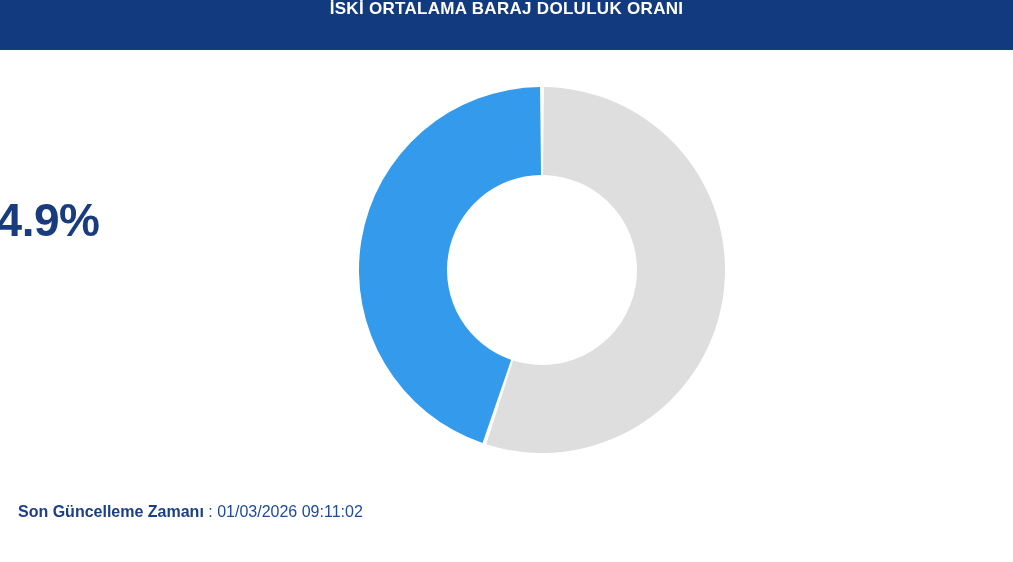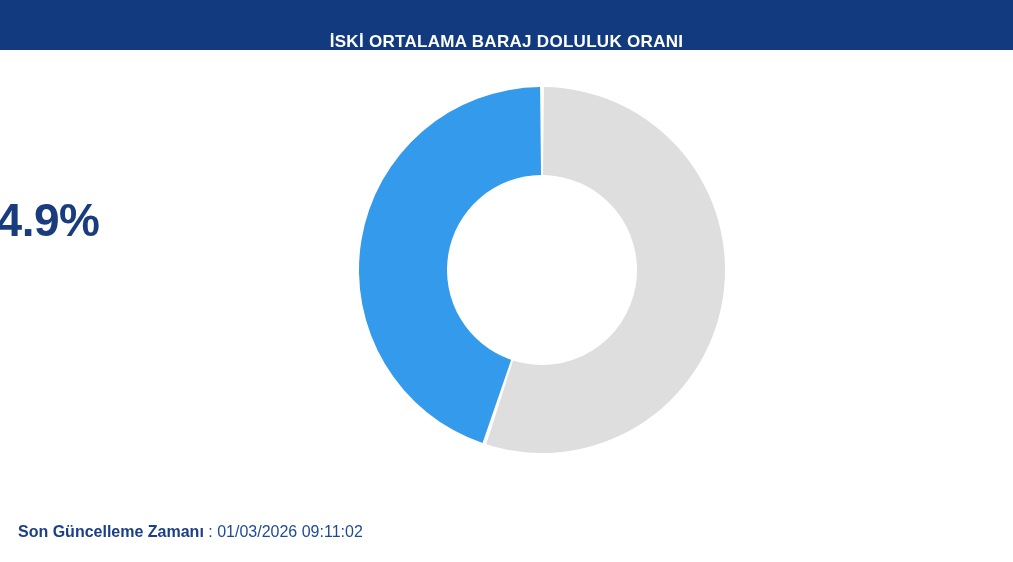--- a/index.html
+++ b/index.html
@@ -18,21 +18,21 @@
 
   
   #header-bar {
     position: absolute;
     left: 0;
     top: 0;
     width: 1013px;
     height: 50px;
     background: #123a7e;
     display: flex;
-    align-items: flex-end;
+    align-items: flex-start;
     justify-content: center;
     box-sizing: border-box;
   }
   #header-title {
     color: #ffffff;
     font-size: 17px;
     font-weight: bold;
     letter-spacing: 0.3px;
     text-transform: uppercase;
     line-height: 1;
@@ -80,21 +80,20 @@
   
   #footer-updated {
     position: absolute;
     left: 18px;
     top: 500px;
     font-size: 16px;
     color: #1b3f86;
     line-height: 24px;
     white-space: nowrap;
     font-family: "Liberation Sans", sans-serif;
-    margin-top: 20px;
   }
   #footer-updated .label {
     font-weight: bold;
     color: #1b3f86;
   }
   #footer-updated .value {
     font-weight: normal;
     color: #1e4a99;
   }
 </style>

